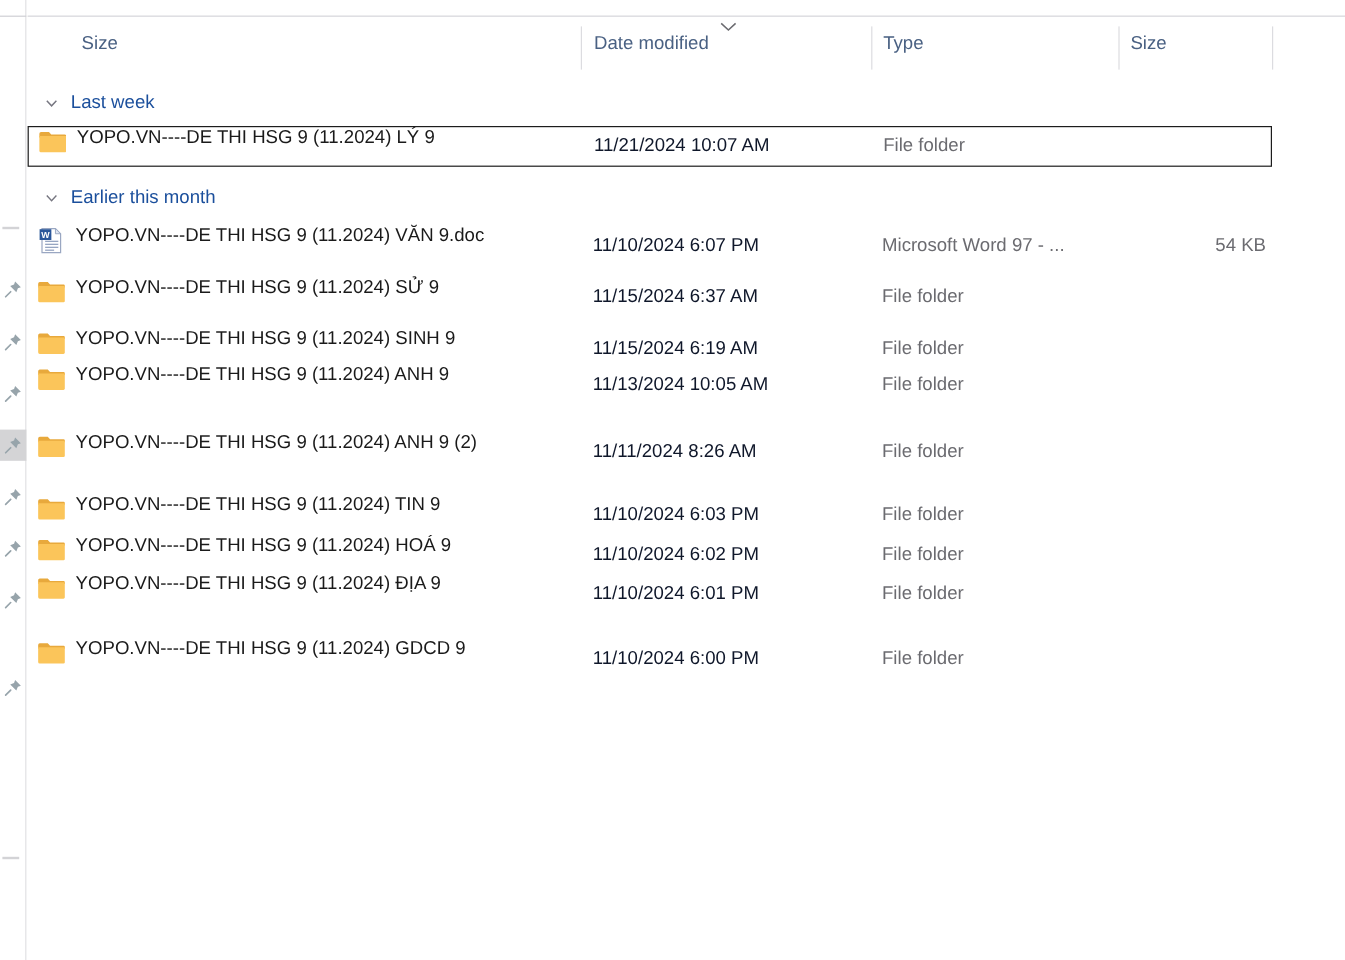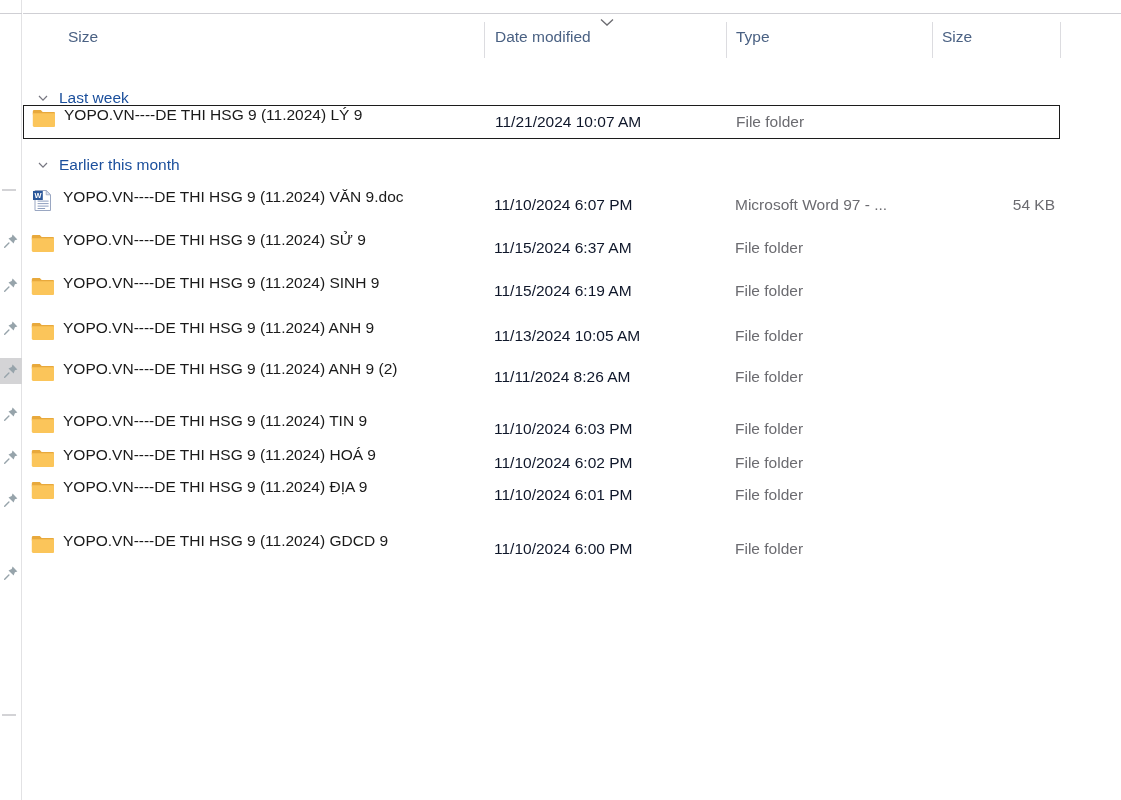--- a/index.html
+++ b/index.html
@@ -248,21 +248,21 @@
     <span>Type</span>
   </div>
   <div class="col-divider" style="left:909px;"></div>
   <div class="col-head" style="left:919px;width:118px;">
     <span>Size</span>
   </div>
   <div class="col-divider" style="left:1037px;"></div>
 </div>
 
 <div id="file-list">
-    <div class="group-header" style="top: 24px;">
+    <div class="group-header" style="top: 12px;">
       <svg class="group-chevron" viewBox="0 0 14 14">
         <path d="M3 5 L7 9.2 L11 5" fill="none" stroke="#767680" stroke-width="1.2"></path>
       </svg>
       <span class="group-label">Last week</span>
     </div>
     <div class="row selected" style="top: 45px;">
       <div class="cell-name">
         <span class="icon-wrap">
           <svg width="23" height="19" viewBox="0 0 23 19">
             <path d="M0.8 2.4 a1.4 1.4 0 0 1 1.4-1.4 h6.6 l1.9 2.1 h11.3 a1.2 1.2 0 0 1 1.2 1.2 v1.3 H0.8 Z" fill="#e8a93c"></path>
@@ -324,21 +324,21 @@
             <path d="M0.8 2.4 a1.4 1.4 0 0 1 1.4-1.4 h6.6 l1.9 2.1 h11.3 a1.2 1.2 0 0 1 1.2 1.2 v1.3 H0.8 Z" fill="#e8a93c"></path>
             <path d="M0.8 4.3 h22.4 v12.3 a1.3 1.3 0 0 1 -1.3 1.3 H2.1 a1.3 1.3 0 0 1 -1.3 -1.3 Z" fill="#fbc55a"></path>
           </svg>
         </span>
         <span class="name-text">YOPO.VN----DE THI HSG 9 (11.2024) SINH 9</span>
       </div>
       <div class="cell-date">11/15/2024 6:19 AM</div>
       <div class="cell-type">File folder</div>
       <div class="cell-size"></div>
     </div>
-    <div class="row" style="top: 259px;">
+    <div class="row" style="top: 244px;">
       <div class="cell-name">
         <span class="icon-wrap">
           <svg width="23" height="19" viewBox="0 0 23 19">
             <path d="M0.8 2.4 a1.4 1.4 0 0 1 1.4-1.4 h6.6 l1.9 2.1 h11.3 a1.2 1.2 0 0 1 1.2 1.2 v1.3 H0.8 Z" fill="#e8a93c"></path>
             <path d="M0.8 4.3 h22.4 v12.3 a1.3 1.3 0 0 1 -1.3 1.3 H2.1 a1.3 1.3 0 0 1 -1.3 -1.3 Z" fill="#fbc55a"></path>
           </svg>
         </span>
         <span class="name-text">YOPO.VN----DE THI HSG 9 (11.2024) ANH 9</span>
       </div>
       <div class="cell-date">11/13/2024 10:05 AM</div>

